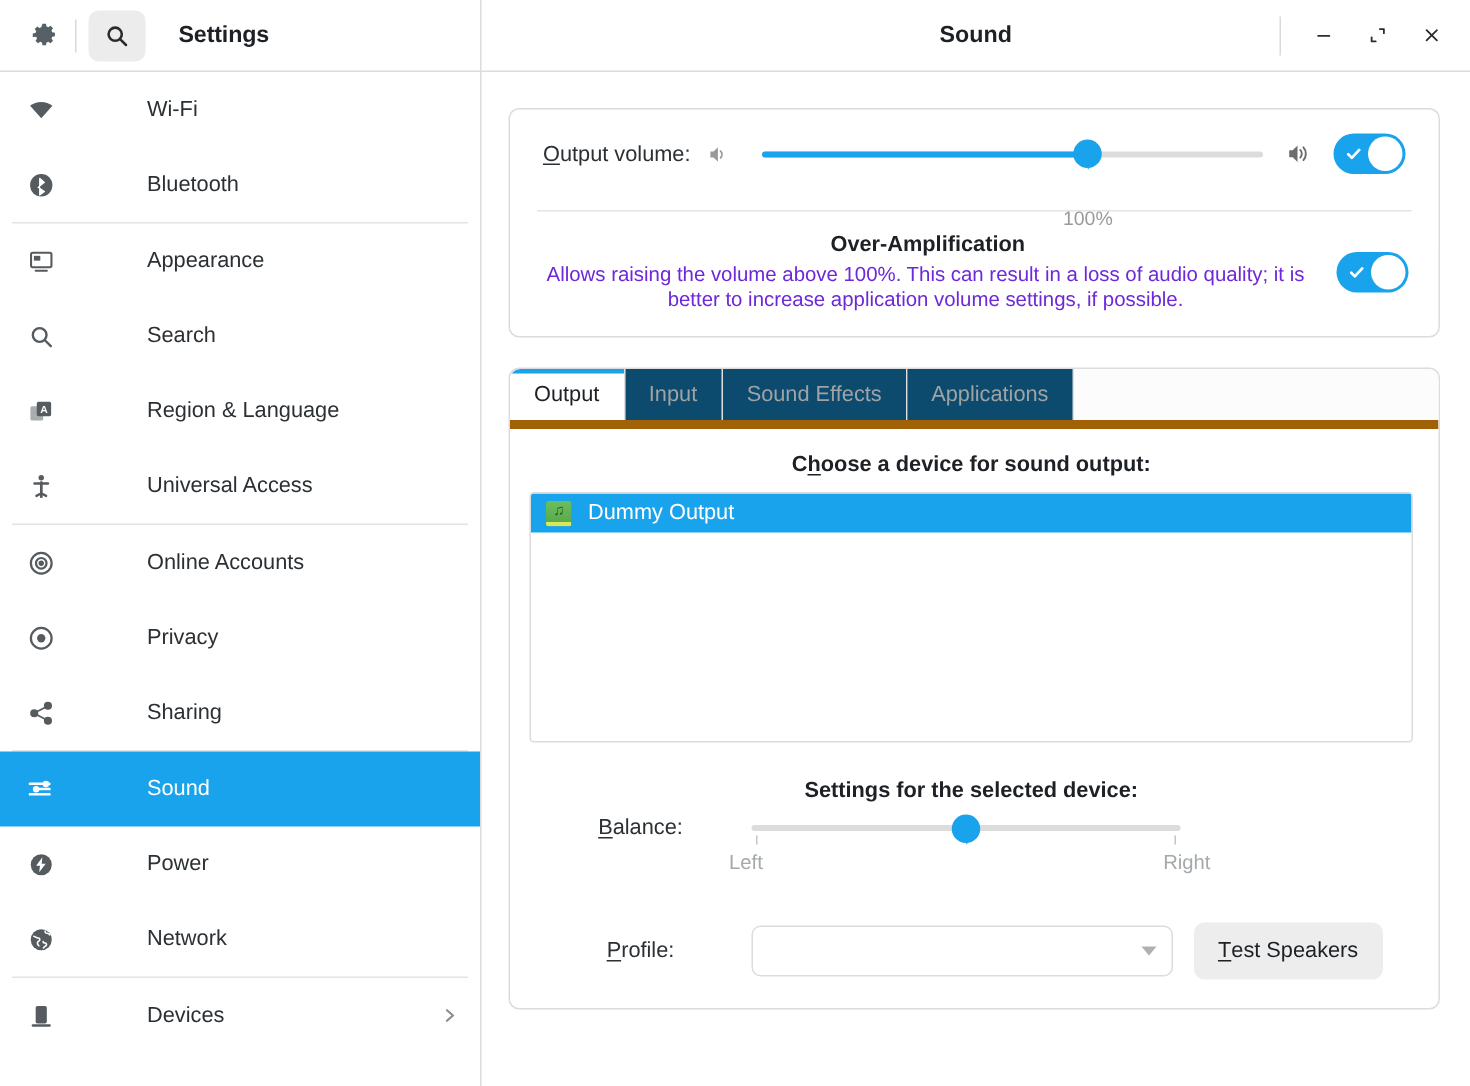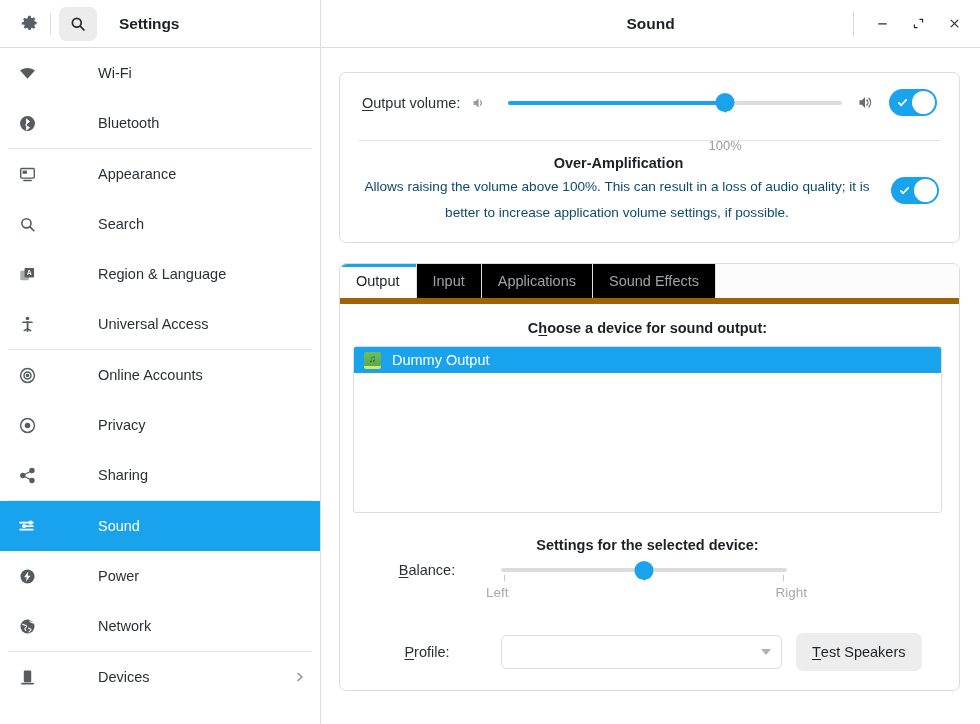--- a/index.html
+++ b/index.html
@@ -283,22 +283,22 @@
   }
   .oa-text { flex: 1 1 auto; padding-right: 16px; }
   .oa-title {
     font-size: 14.5px;
     font-weight: bold;
     color: #1d2125;
     margin-bottom: 3px;
   }
   .oa-desc {
     font-size: 13.6px;
-    color: #0c4a6e;
-    line-height: 26px;
+    color: #6d28d9;
+    line-height: 17px;
     max-width: 510px;
   }
 
   
   .toggle {
     position: relative;
     width: 48px;
     height: 27px;
     border-radius: 14px;
     background: #19a3ec;
@@ -336,21 +336,21 @@
   }
   .tab {
     position: relative;
     display: flex;
     align-items: center;
     justify-content: center;
     padding: 0 16px;
     font-size: 14.5px;
     color: #9ea3a6;
     border-right: 1px solid #e0e0e0;
-    background: #000000;
+    background: #0c4a6e;
   }
   .tab.active {
     color: #1d2125;
     background: #ffffff;
     border-bottom: 1px solid #ffffff;
     margin-bottom: -1px;
   }
   .tab.active::before {
     content: "";
     position: absolute;
@@ -800,22 +800,22 @@
             <span class="knob"></span>
           </div>
         </div>
       </div>
 
       <div class="card card-tabs">
 
         <div class="tabbar">
           <div class="tab active">Output</div>
           <div class="tab">Input</div>
+          <div class="tab">Sound Effects</div>
           <div class="tab">Applications</div>
-          <div class="tab">Sound Effects</div>
           <div class="tab-filler"></div>
         </div>
 
         <div class="tab-panel">
 
           <div class="section-label"><span>C</span><span class="mnem">h</span><span>oose a device for sound output:</span></div>
 
           <div class="device-list">
             <div class="device-row selected">
               <span class="dev-icon">♫</span>

